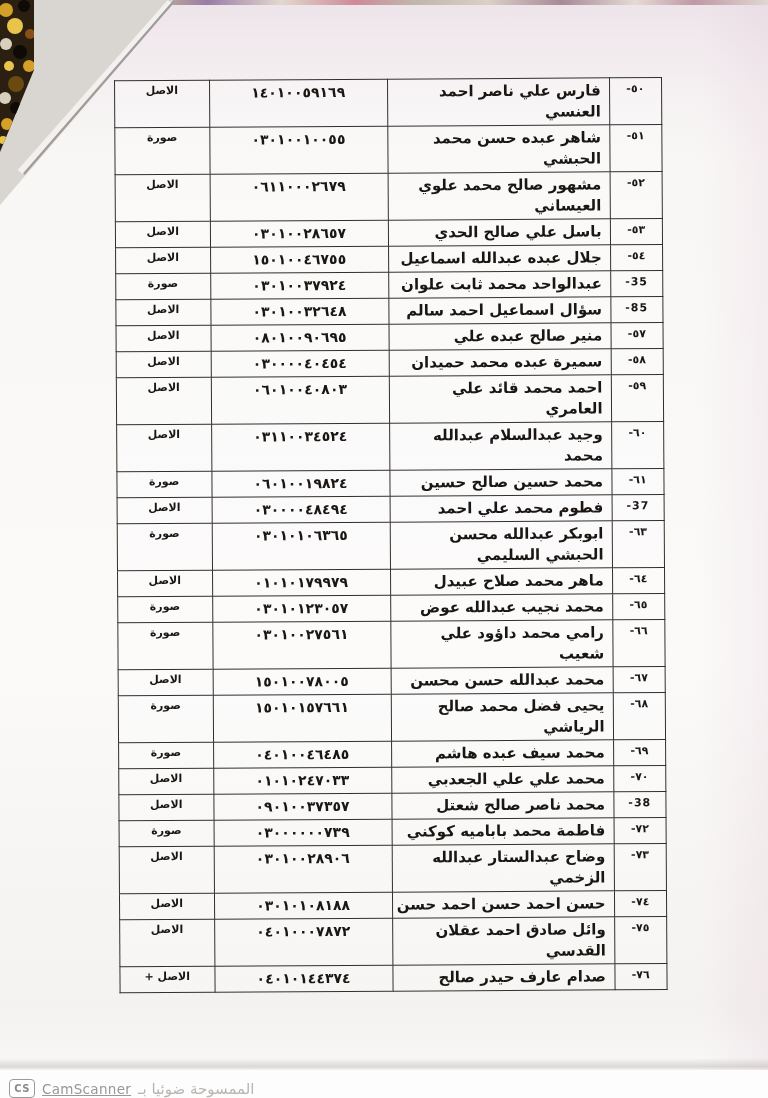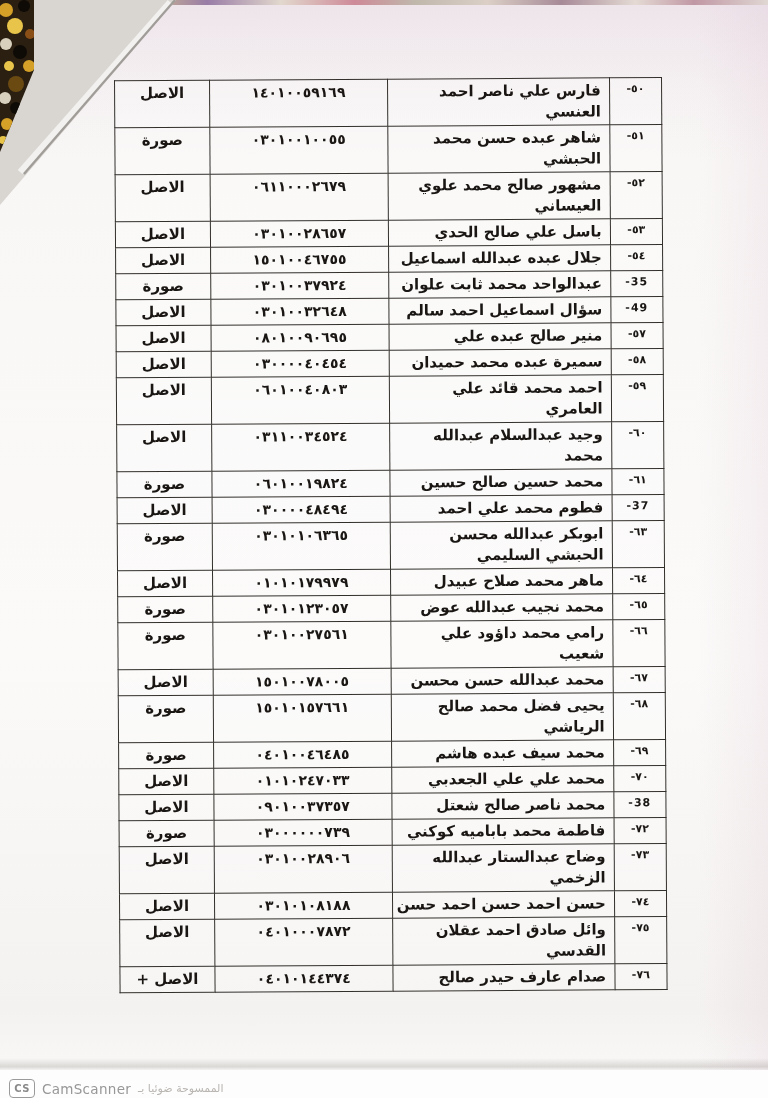--- a/index.html
+++ b/index.html
@@ -27,36 +27,36 @@
     border-collapse:collapse;direction:rtl;
     transform:rotate(-0.35deg);transform-origin:top right;
     color:#191613;font-weight:bold;
   }
   .doc-table td{border:1.6px solid #33302c;vertical-align:top;background:rgba(255,255,255,0.25);}
   td.no-cell{text-align:center;font-size:11px;direction:ltr;padding-top:4px;letter-spacing:1px;}
   td.name-cell{text-align:right;font-size:15px;padding:2px 8px 2px 4px;line-height:21px;}
   td.name-cell.two{white-space:pre-line;}
   td.name-cell.one{white-space:nowrap;}
   td.id-cell{text-align:center;font-size:14px;direction:ltr;letter-spacing:2.5px;padding-top:4px;}
-  td.status-cell{text-align:center;font-size:15px;padding-top:3px;}
+  td.status-cell{text-align:center;font-size:11px;padding-top:3px;}
   .footer-shadow{
     position:absolute;left:0;right:0;top:1058px;height:16px;
     background:linear-gradient(180deg, rgba(0,0,0,0) 0%, rgba(140,133,126,0.28) 55%, rgba(0,0,0,0.04) 70%, rgba(0,0,0,0) 100%);
   }
   .footer{
     position:absolute;left:0;right:0;top:1070px;height:37px;background:#fdfdfd;
     display:flex;align-items:center;gap:7px;padding-left:9px;
   }
   .cs-badge{
     display:inline-flex;align-items:center;justify-content:center;
     width:24px;height:17px;border:1.6px solid #9a9a9a;border-radius:4px;
     color:#8a8a8a;font-size:10px;font-weight:bold;letter-spacing:0.5px;background:#fff;
   }
-  .cs-text{color:#979797;font-size:13.5px;letter-spacing:0.3px;}
-  .cs-arabic{color:#b9b5b1;font-size:11px;direction:rtl;}
+  .cs-text{color:#979797;font-size:13.5px;letter-spacing:0.3px;text-decoration:underline;}
+  .cs-arabic{color:#b9b5b1;font-size:15px;direction:rtl;}
 </style>
 </head>
 <body>
 
 <div class="page">
 
   <div class="top-strip"></div>
 
   <svg class="corner-svg" width="210" height="210" viewBox="0 0 210 210" aria-hidden="true">
     <polygon points="0,0 176,0 0,205" fill="#d9d6d2"></polygon>
@@ -127,21 +127,21 @@
           <td class="id-cell">١٥٠١٠٠٤٦٧٥٥</td>
           <td class="status-cell">الاصل</td>
         </tr>
         <tr style="height: 26px;">
           <td class="no-cell">-35</td>
           <td class="name-cell one">عبدالواحد محمد ثابت علوان</td>
           <td class="id-cell">٠٣٠١٠٠٣٧٩٢٤</td>
           <td class="status-cell">صورة</td>
         </tr>
         <tr style="height: 26px;">
-          <td class="no-cell">-49</td>
+          <td class="no-cell">-85</td>
           <td class="name-cell one">سؤال اسماعيل احمد سالم</td>
           <td class="id-cell">٠٣٠١٠٠٣٢٦٤٨</td>
           <td class="status-cell">الاصل</td>
         </tr>
         <tr style="height: 26px;">
           <td class="no-cell">-٥٧</td>
           <td class="name-cell one">منير صالح عبده علي</td>
           <td class="id-cell">٠٨٠١٠٠٩٠٦٩٥</td>
           <td class="status-cell">الاصل</td>
         </tr>

